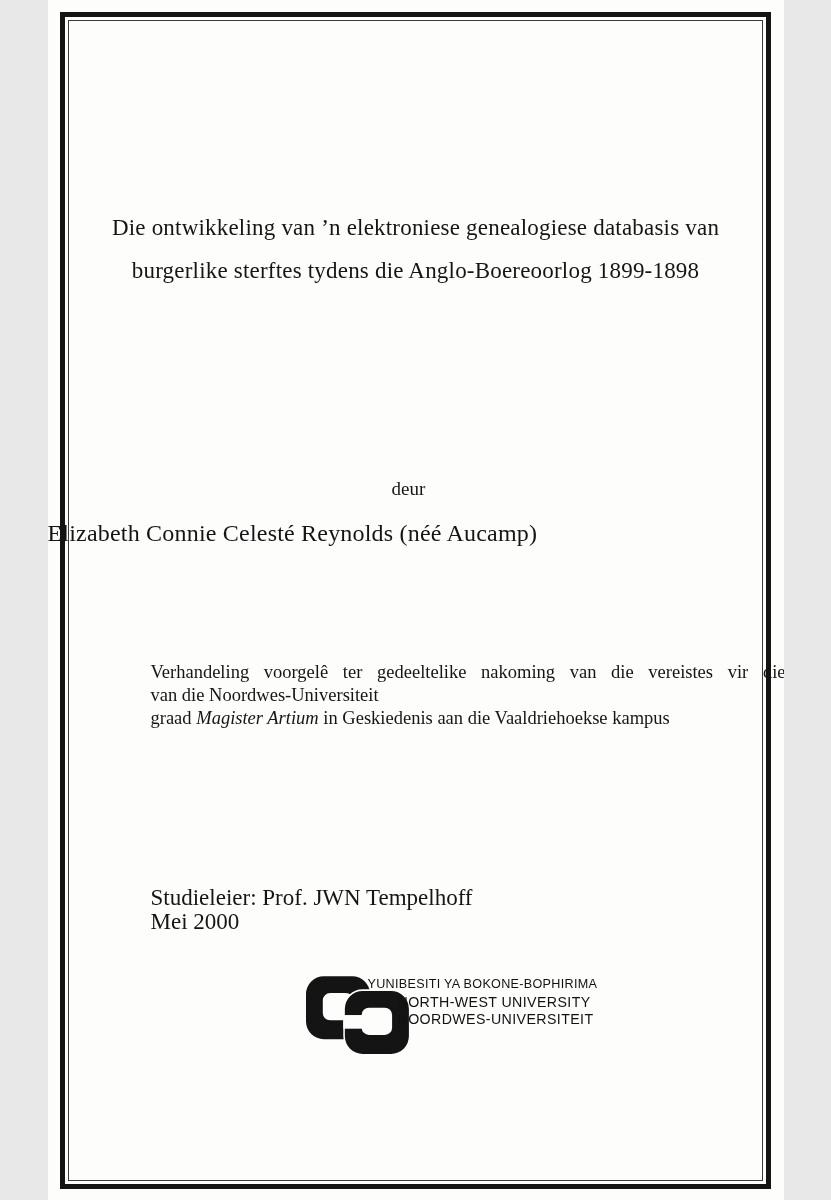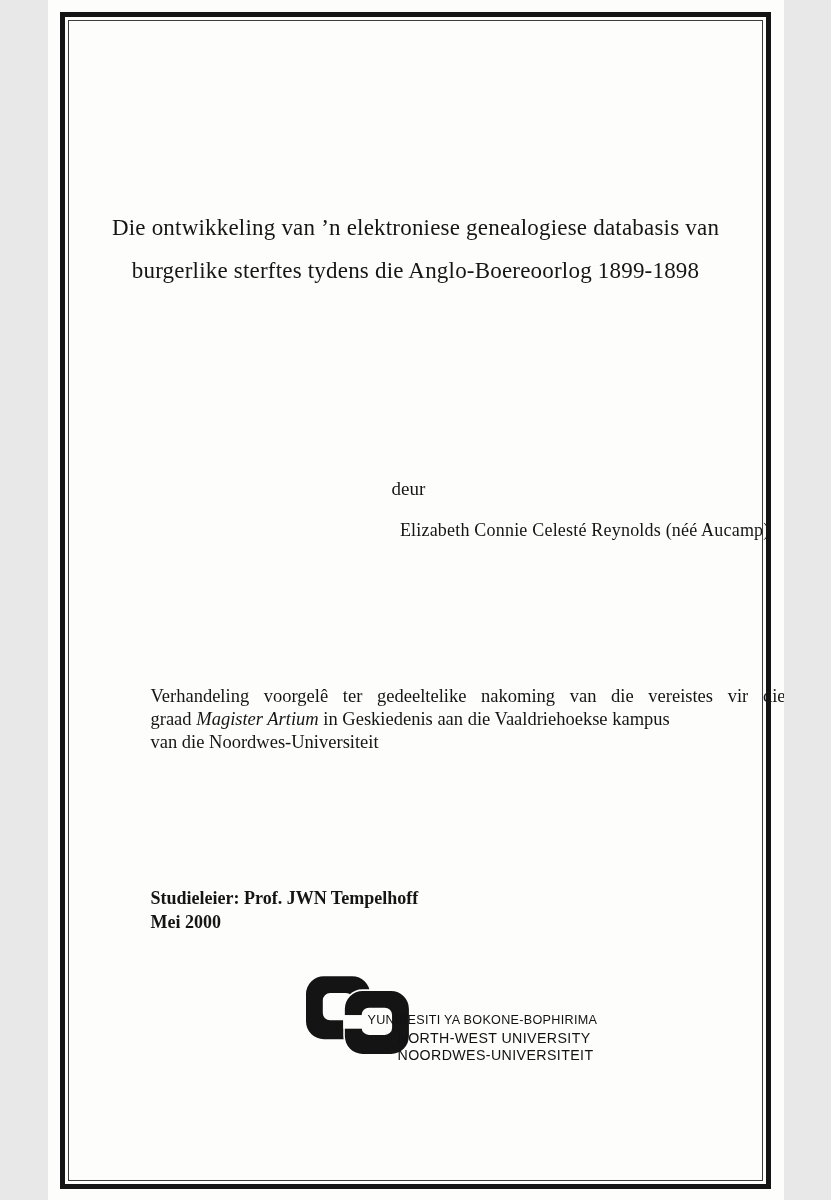--- a/index.html
+++ b/index.html
@@ -29,50 +29,49 @@
     letter-spacing:0.2px;
   }
   .byline{
     position:absolute; left:0; right:14px; top:435px;
     text-align:center;
     font-size:19px;
     margin-top:43px;
   }
   .author{
     position:absolute; left:0; right:14px; top:520px;
-    text-align:right;
-    font-size:18px;
+    text-align:left;
+    font-size:24px;
     letter-spacing:0.2px;
   }
   .statement{
     position:absolute; left:103px; width:635px; top:661px;
     font-size:18.5px; line-height:23px;
   }
   .statement .just{
     text-align:justify;
     text-align-last:justify;
-    margin-top:24px;
   }
   .supervisor-block{
     position:absolute; left:103px; top:886px;
-    font-size:18px; line-height:24px;font-weight:bold;
+    font-size:23px; line-height:24px;
   }
   .logo{
     position:absolute; left:258px; top:970px; width:330px; height:90px;
   }
   .logo-mark{
     position:absolute; left:0; top:2px;
   }
   .logo-text{
     position:absolute; left:62px; top:6px;
     font-family:"Liberation Sans", sans-serif;
     color:#121212;
     white-space:nowrap;
   }
-  .logo-text .l1{font-size:12.6px; line-height:17.5px; letter-spacing:0.3px;margin-top:36px;}
+  .logo-text .l1{font-size:12.6px; line-height:17.5px; letter-spacing:0.3px;}
   .logo-text .l2,.logo-text .l3{font-size:14.2px; line-height:17.2px; letter-spacing:0.4px; margin-left:30px;}
   .it{font-style:italic;}
 </style>
 </head>
 <body>
 
 <div class="page">
 
   <div class="frame-outer"></div>
   <div class="frame-inner"></div>
@@ -81,22 +80,22 @@
     <div>Die ontwikkeling van ’n elektroniese genealogiese databasis van</div>
     <div>burgerlike sterftes tydens die Anglo-Boereoorlog 1899-1898</div>
   </div>
 
   <div class="byline">deur</div>
 
   <div class="author">Elizabeth Connie Celesté Reynolds (néé Aucamp)</div>
 
   <div class="statement">
     <div class="just">Verhandeling voorgelê ter gedeeltelike nakoming van die vereistes vir die</div>
+    <div>van die Noordwes-Universiteit</div>
     <div><span>graad </span><span class="it">Magister Artium</span><span> in Geskiedenis aan die Vaaldriehoekse kampus</span></div>
-    <div>van die Noordwes-Universiteit</div>
   </div>
 
   <div class="supervisor-block">
     <div>Studieleier: Prof. JWN Tempelhoff</div>
     <div>Mei 2000</div>
   </div>
 
   <div class="logo">
     <svg class="logo-mark" width="105" height="84" viewBox="0 0 100 80" aria-hidden="true">
 

